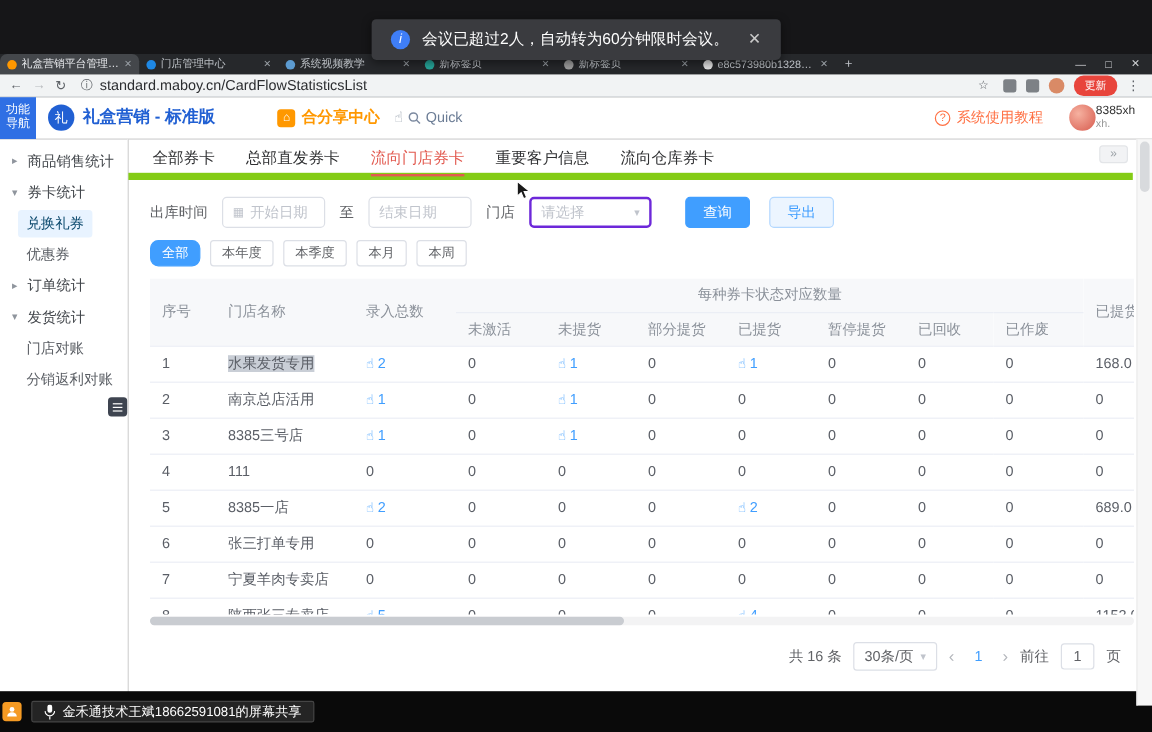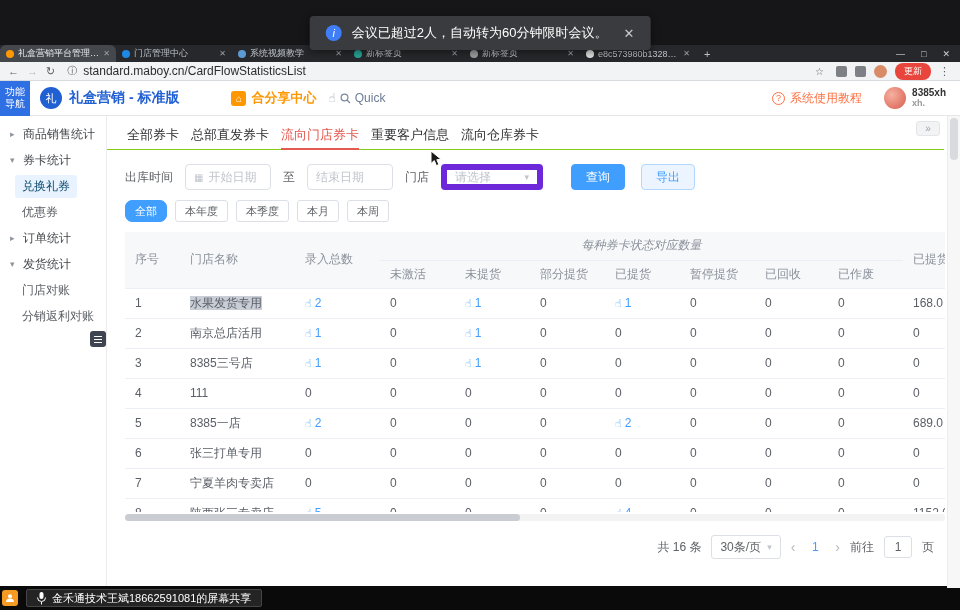--- a/index.html
+++ b/index.html
@@ -57,21 +57,21 @@
   .share-ic { width:15px; height:15px; border-radius:3px; background:#ff9800; color:#fff; font-size:10px;
     display:flex; align-items:center; justify-content:center; }
   .quickentry { margin-left:88px; font-size:12px; color:#4a8cf7; white-space:nowrap; }
   .quick { margin-left:12px; display:flex; align-items:center; gap:4px; font-size:12px; color:#6b7c95; }
   .hand-ic { font-size:12px; color:#9aa3af; }
   .tutorial { margin-left:auto; display:flex; align-items:center; gap:5px; font-size:12px; color:#ff7043; white-space:nowrap; }
   .q-ic { width:13px; height:13px; border-radius:50%; border:1px solid #ff7043; font-size:9px;
     display:flex; align-items:center; justify-content:center; }
   .avatar { margin-left:22px; width:22px; height:22px; border-radius:50%;
     background:radial-gradient(circle at 35% 35%, #f6b1a0, #d75b4e); flex:none; }
-  .usercol { margin-left:6px; margin-right:14px; font-size:10px; color:#333; line-height:11px;font-weight:bold; }
+  .usercol { margin-left:0; margin-right:14px; font-size:10px; color:#333; line-height:11px; }
   .usercol .sub { font-size:9px; color:#999; }
 
   
   .sidebar { position:absolute; top:116px; left:0; width:107px; bottom:22px; background:#fff;
     border-right:1px solid #ececec; }
   .sb-head { height:34px; background:#ebebeb; display:flex; align-items:center; padding-left:12px;
     font-size:13px; color:#333; }
   .sb-list { padding-top:5px; }
   .sb-item { height:26px; display:flex; align-items:center; gap:5px; padding-left:10px;
     font-size:12px; color:#42464b; white-space:nowrap; cursor:default; }
@@ -80,51 +80,51 @@
   .pill { background:#e8f3ff; color:#0c4a6e; padding:3px 7px; border-radius:3px; font-size:12px; margin-left:-7px; }
   .sb-toggle { position:absolute; left:90px; top:331px; width:16px; height:16px; background:#3e4450;
     border-radius:3px; z-index:30; display:flex; align-items:center; justify-content:center; }
   .bars { width:8px; height:1px; background:#fff; box-shadow:0 3px 0 #fff, 0 -3px 0 #fff; }
 
   
   .main { position:absolute; top:116px; left:107px; right:0; bottom:22px; background:#fff; }
   .collapse { position:absolute; top:5px; right:20px; width:24px; height:15px; background:#f2f3f5;
     border:1px solid #e3e5e8; border-radius:3px; color:#9aa0a6; font-size:10px; line-height:13px;
     text-align:center; cursor:pointer; }
-  .tabsrow { margin:6px 16px 0 0; height:28px; border-bottom:1px solid #84cc16;
-    display:flex; gap:12px; padding-left:20px; align-items:center; font-size:13px; color:#303133; }
+  .tabsrow { margin:6px 16px 0 0; height:28px; border-bottom:6px solid #84cc16;
+    display:flex; gap:26px; padding-left:20px; align-items:center; font-size:13px; color:#303133; }
   .ctab { position:relative; height:28px; line-height:26px; white-space:nowrap; cursor:pointer; }
   .ctab.active { color:#e25a50; }
   .ctab.active::after { content:""; position:absolute; left:0; right:0; bottom:0; height:2px; background:#e25a50; }
   .filterrow { display:flex; align-items:center; gap:12px; padding:14px 0 0 18px; font-size:12px; color:#606266; }
   .dinput { width:86px; height:26px; border:1px solid #dcdfe6; border-radius:4px; display:flex;
     align-items:center; gap:5px; padding:0 8px; background:#fff; }
   .dinput .ph, .selbox .ph { color:#c0c4cc; font-size:12px; white-space:nowrap; }
   .cal { color:#c0c4cc; font-size:10px; }
-  .selbox { width:102px; height:26px; border:6px solid #6d28d9; border-radius:4px; display:flex;
+  .selbox { width:102px; height:26px; border:2px solid #6d28d9; border-radius:4px; display:flex;
     align-items:center; justify-content:space-between; padding:0 8px; background:#fff; }
   .dd { color:#c0c4cc; font-size:9px; }
   .btn-primary { margin-left:16px; height:26px; padding:0 14px; background:#409eff; color:#fff;
     border:1px solid #409eff; border-radius:4px; font-size:12px; cursor:pointer;
     font-family:"Liberation Sans","DejaVu Sans",sans-serif; }
   .btn-plain { margin-left:4px; height:26px; padding:0 14px; background:#ecf5ff; color:#409eff;
     border:1px solid #b3d8ff; border-radius:4px; font-size:12px; cursor:pointer;
     font-family:"Liberation Sans","DejaVu Sans",sans-serif; }
   .quickrow { display:flex; gap:8px; margin:10px 0 0 18px; }
   .qbtn { height:22px; line-height:20px; padding:0 9px; font-size:11px; border:1px solid #dcdfe6;
     border-radius:3px; color:#606266; background:#fff; cursor:pointer; white-space:nowrap; }
   .qbtn.active { background:#409eff; border-color:#409eff; color:#fff;border-radius:7px; }
 
   
   .table-wrap { margin:10px 0 0 18px; width:820px; height:280px; overflow:hidden; }
   table { border-collapse:collapse; table-layout:fixed; width:873px; background:#fff; }
   th, td { overflow:hidden; white-space:nowrap; text-align:left; }
   thead th { background:#f7f8fa; color:#8b919a; font-weight:normal; font-size:12px; height:28px;
     padding:0 10px; border-bottom:1px solid #ebeef5; vertical-align:middle; }
-  thead th.grp { text-align:center;font-style:italic; }
+  thead th.grp { text-align:center; }
   tbody td { height:30px; padding:0 10px; color:#5a5e66; font-size:12px; border-bottom:1px solid #ebeef5; }
   .lk { color:#409eff; cursor:pointer; display:inline-flex; align-items:center; }
   .lk-ic { font-size:11px; margin-right:3px; }
   .selname { background:#c9ced6; }
   .hscroll { position:relative; margin:2px 0 0 18px; width:820px; height:7px; background:#f3f3f4; border-radius:4px; }
   .hthumb { position:absolute; left:0; top:0; width:395px; height:7px; background:#c9ccd1; border-radius:4px; }
 
   
   .pagerow { display:flex; justify-content:flex-end; align-items:center; gap:10px; margin-top:14px;
     padding-right:26px; font-size:12px; color:#606266; }
@@ -134,21 +134,21 @@
   .pnum { color:#409eff; min-width:20px; text-align:center; cursor:pointer; }
   .goto-input { width:28px; height:22px; border:1px solid #dcdfe6; border-radius:3px; text-align:center;
     font-size:12px; color:#606266; font-family:"Liberation Sans","DejaVu Sans",sans-serif; }
 
   
   .vstrip { position:absolute; top:116px; right:0; width:13px; bottom:22px; background:#f7f7f7;
     border-left:1px solid #ececec; z-index:20; }
   .vthumb { position:absolute; top:2px; left:2px; width:8px; height:42px; background:#d8dadd; border-radius:4px; }
 
   
-  .footer { position:absolute; left:0; right:0; bottom:0; height:24px; background:#0a0a0a;
+  .footer { position:absolute; left:0; right:0; bottom:0; height:34px; background:#0a0a0a;
     display:flex; align-items:center; gap:8px; padding-left:2px; }
   .meet-ic { width:16px; height:16px; border-radius:3px; background:#f59a23; display:flex;
     align-items:center; justify-content:center; flex:none; }
   .sharebar { display:flex; align-items:center; gap:6px; height:18px; padding:0 10px; background:#242424;
     border:1px solid #454545; border-radius:2px; color:#fff; font-size:11px; white-space:nowrap; }
 
   .cursor { position:absolute; left:430px; top:150px; z-index:70; }
 </style>
 </head>
 <body>

